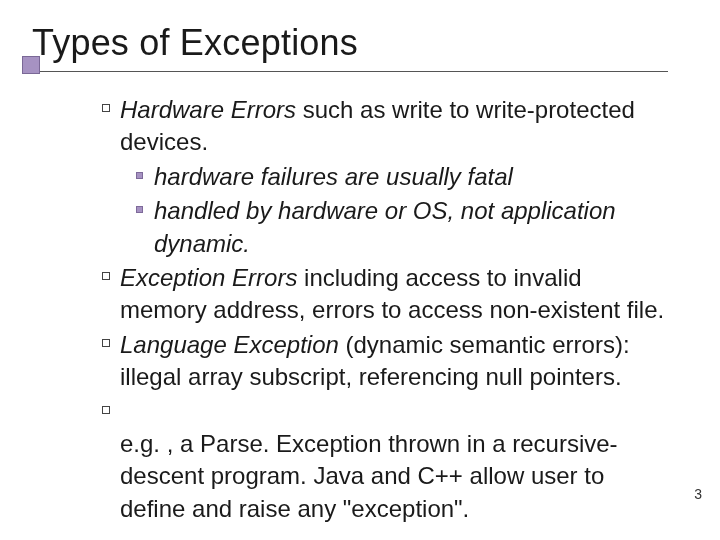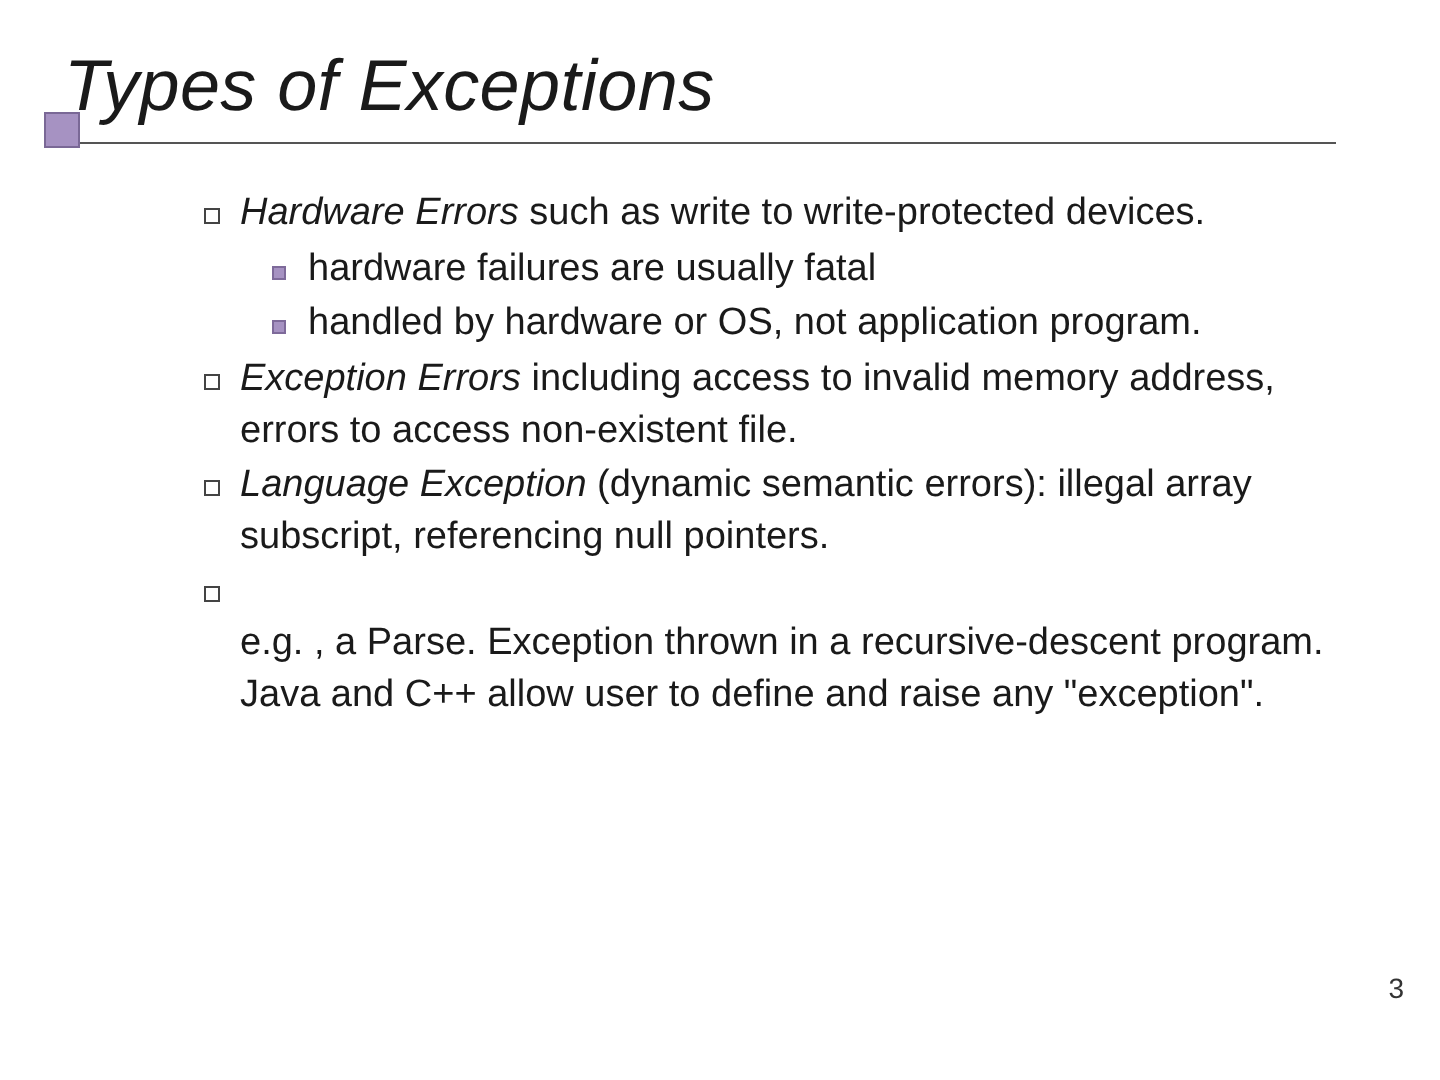--- a/index.html
+++ b/index.html
@@ -15,21 +15,20 @@
   .slide {
     position: relative;
     width: 720px;
     height: 540px;
     box-sizing: border-box;
     padding: 20px 30px 20px 30px;
   }
   .title-area {
     position: relative;
     margin-left: -8px;
-    font-style: italic;
   }
   .accent-square {
     position: absolute;
     left: 0;
     top: 36px;
     width: 18px;
     height: 18px;
     background: #a692c2;
     border: 1px solid #7a6896;
     box-sizing: border-box;
@@ -42,21 +41,21 @@
     padding-top: 2px;
   }
   .rule-line {
     margin-left: 16px;
     height: 1px;
     border-bottom: 1px solid #555;
     width: 630px;
   }
   .content {
     margin: 22px 20px 0 72px;
-    font-size: 19px;
+    font-size: 24px;
     line-height: 1.35;
   }
   .lvl1 {
     position: relative;
     margin: 0 0 2px 0;
     padding-left: 18px;
   }
   .lvl1 .bullet {
     position: absolute;
     left: 0;
@@ -64,20 +63,21 @@
     width: 8px;
     height: 8px;
     border: 1px solid #444;
     box-sizing: border-box;
     background: #fff;
   }
   .lvl2 {
     position: relative;
     margin: 0 0 2px 34px;
     padding-left: 18px;
+    font-style: italic;
   }
   .lvl2 .bullet {
     position: absolute;
     left: 0;
     top: 11px;
     width: 7px;
     height: 7px;
     background: #a692c2;
     border: 1px solid #7e6a9a;
     box-sizing: border-box;
@@ -107,21 +107,21 @@
     <div class="lvl1">
       <span class="bullet"></span>
       <span class="hw-bold">Hardware Errors</span><span> such as write to write-protected devices.</span>
     </div>
     <div class="lvl2">
       <span class="bullet"></span>
       <span>hardware failures are usually fatal</span>
     </div>
     <div class="lvl2">
       <span class="bullet"></span>
-      <span>handled by hardware or OS, not application program.</span>
+      <span>handled by hardware or OS, not application dynamic.</span>
     </div>
 
     <div class="lvl1">
       <span class="bullet"></span>
       <span class="hw-bold">Exception Errors</span><span> including access to invalid memory address, errors to access non-existent file.</span>
     </div>
 
     <div class="lvl1">
       <span class="bullet"></span>
       <span class="hw-bold">Language Exception</span><span> (dynamic semantic errors): illegal array subscript, referencing null pointers.</span>

